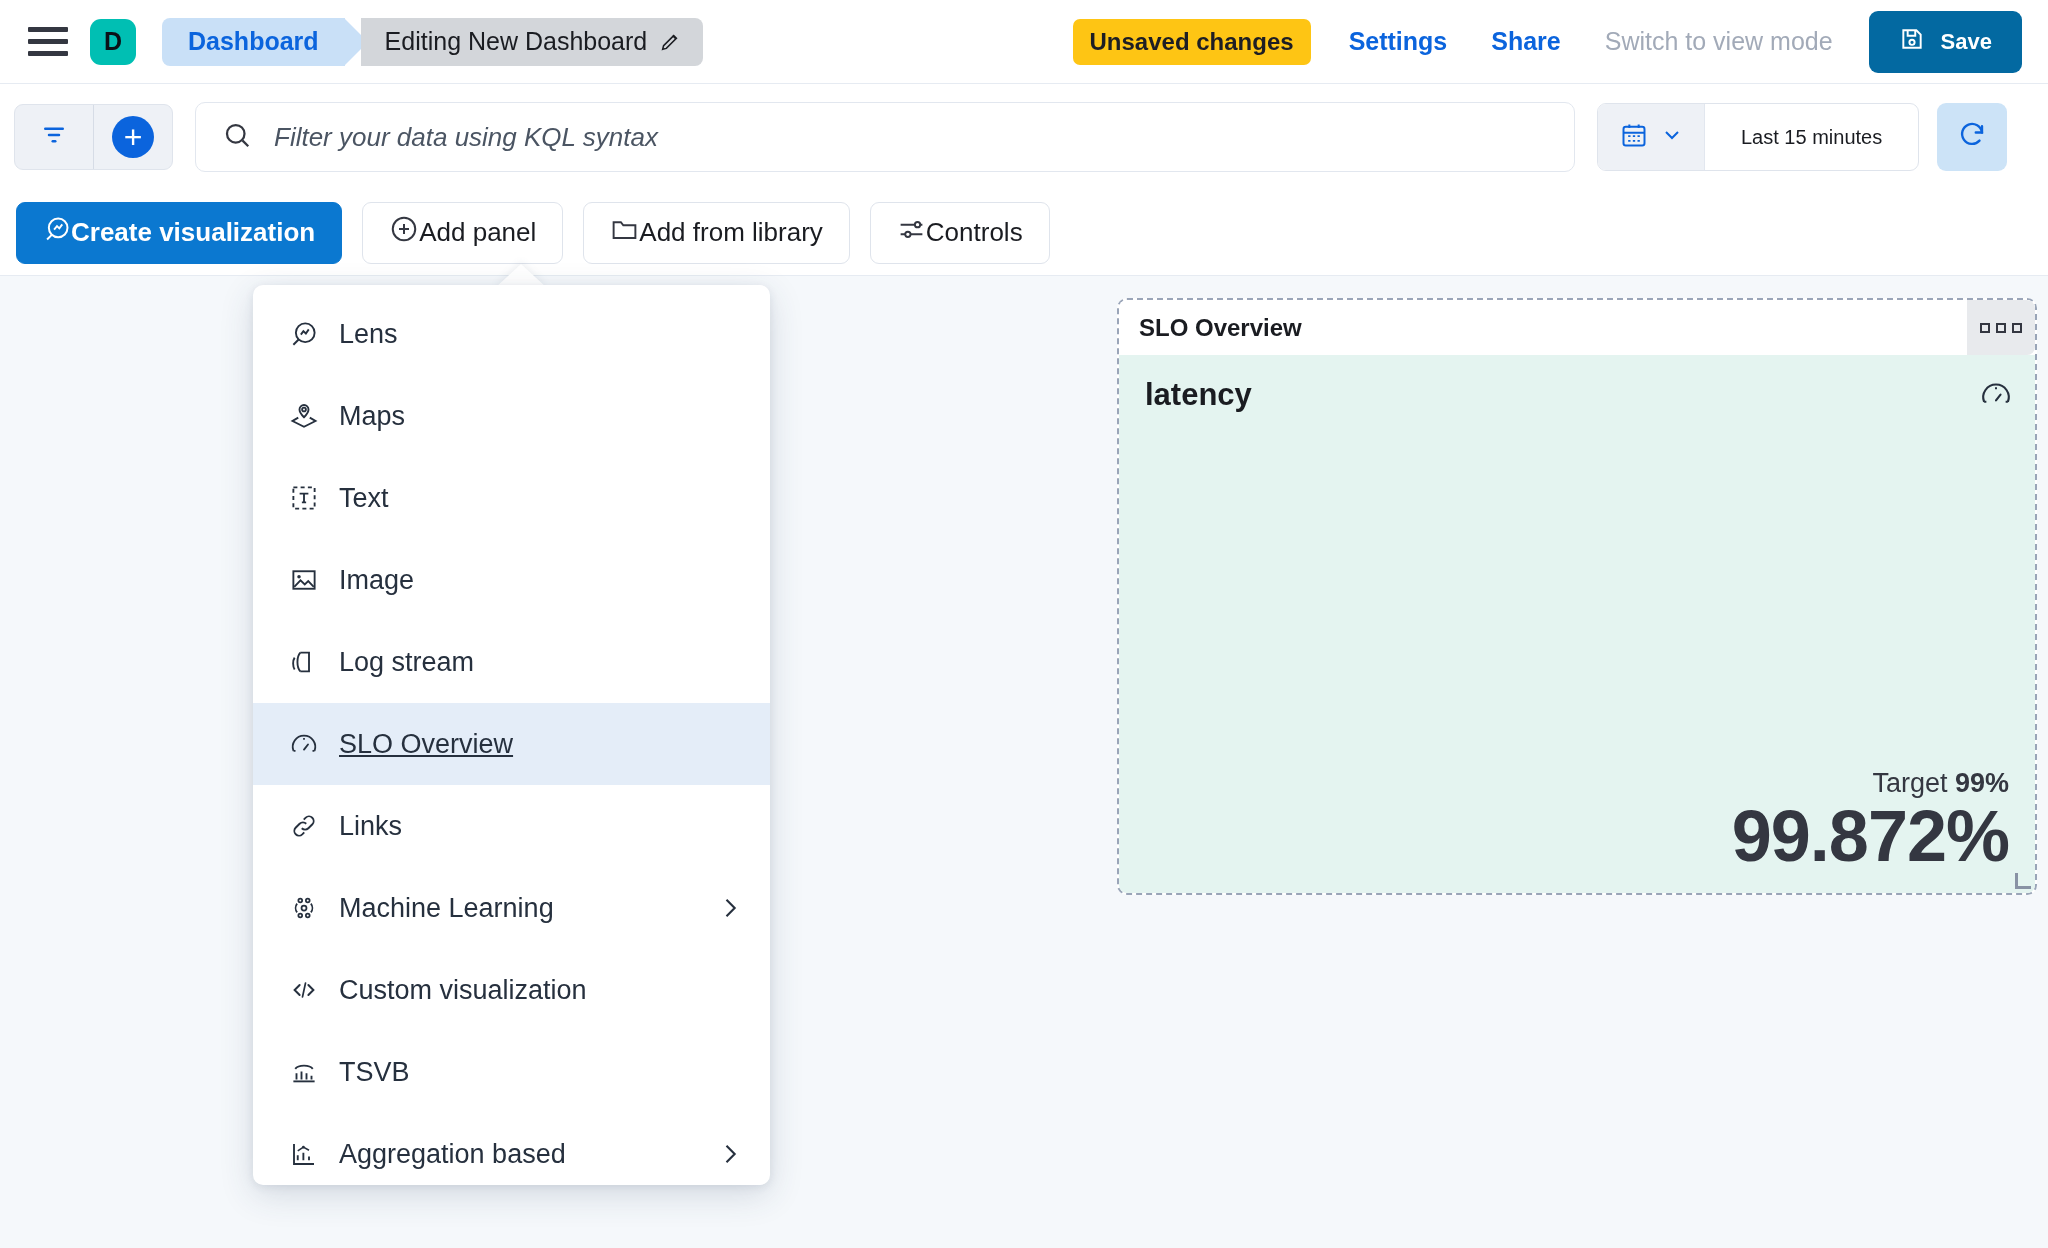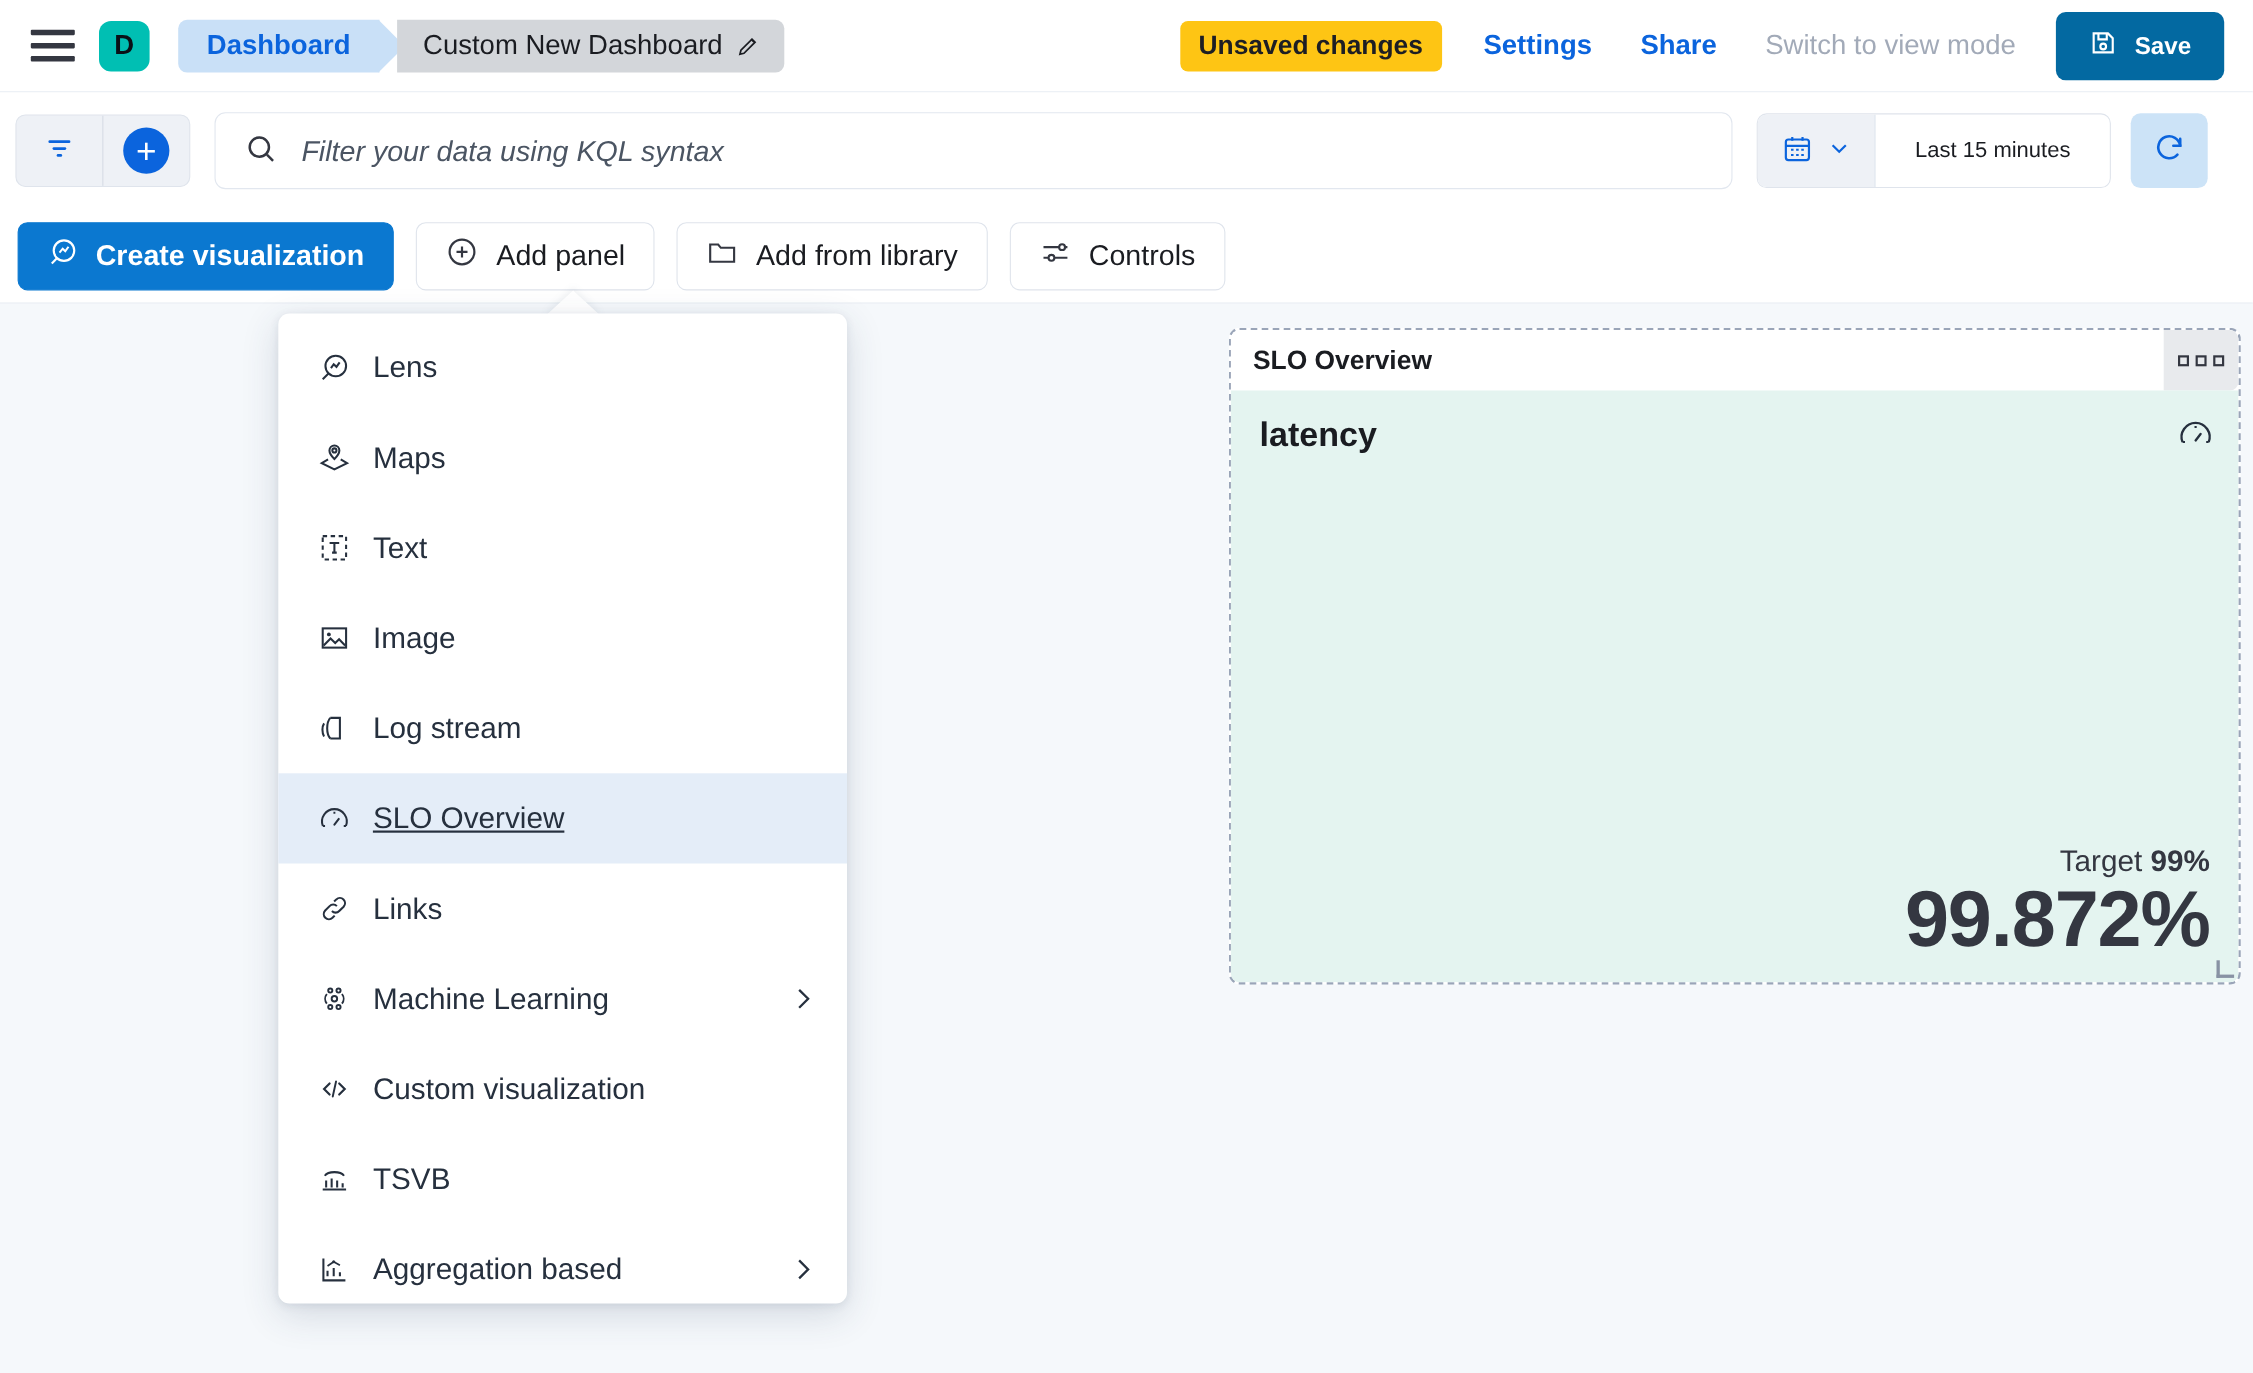--- a/index.html
+++ b/index.html
@@ -108,21 +108,21 @@
     cursor:pointer; margin-right: 20px;
   }
 
   
   .toolbar {
     position:absolute; top: 190px; left: 0; width: 2048px; height: 86px;
     background:#ffffff; display:flex; align-items:center; padding-left: 16px; gap: 20px;
     border-bottom: 1px solid #e6ebf2;
   }
   .tb-btn {
-    height: 62px; display:flex; align-items:center; gap: 16px;
+    height: 62px; display:flex; align-items:center; 
     padding: 0 26px; border-radius: 9px; font-size: 26px; cursor:pointer;
     border:1px solid #dfe4ec; background:#fff; color:#1a1c21;
     font-family: "Liberation Sans", sans-serif;
   }
   .tb-primary { background:#0b78d0; border-color:#0b78d0; color:#fff; font-weight:700; }
 
   
   .popover {
     position:absolute; left: 253px; top: 285px; width: 517px; height: 900px;
     background:#fff; border-radius: 10px;
@@ -192,21 +192,21 @@
 
   <div class="avatar">
     <span>D</span>
   </div>
 
   <div class="breadcrumbs">
     <div class="crumb crumb-1">
       <span>Dashboard</span>
     </div>
     <div class="crumb crumb-2">
-      <span>Custom New Dashboard</span>
+      <span>Editing New Dashboard</span>
       <span class="pencil-icon">
         <svg width="22" height="22" viewBox="0 0 24 24" fill="none" stroke="#1a1c21" stroke-width="1.7">
           <path d="M4 20l4-1 11-11-3-3L5 16l-1 4z"></path>
             <path d="M15 5l3 3"></path>
         </svg>
       </span>
     </div>
   </div>
 
   <div class="header-right">

